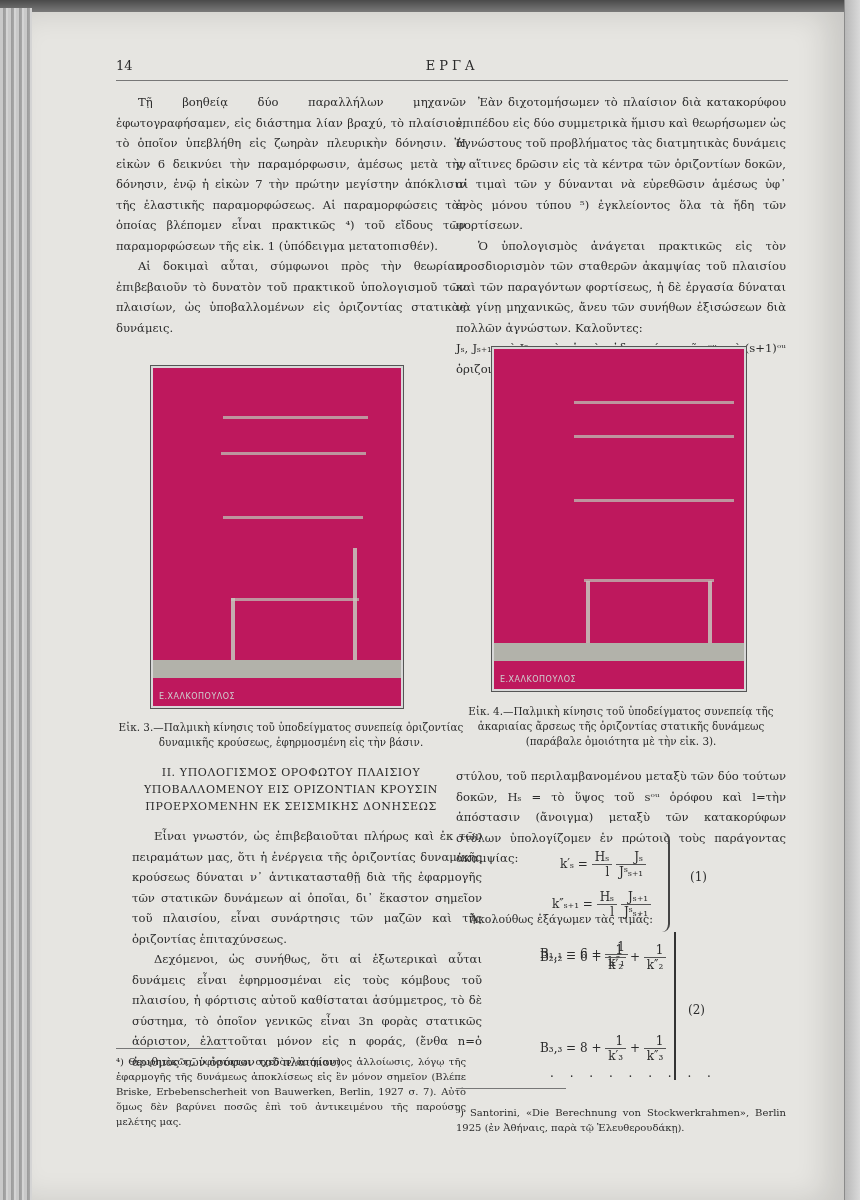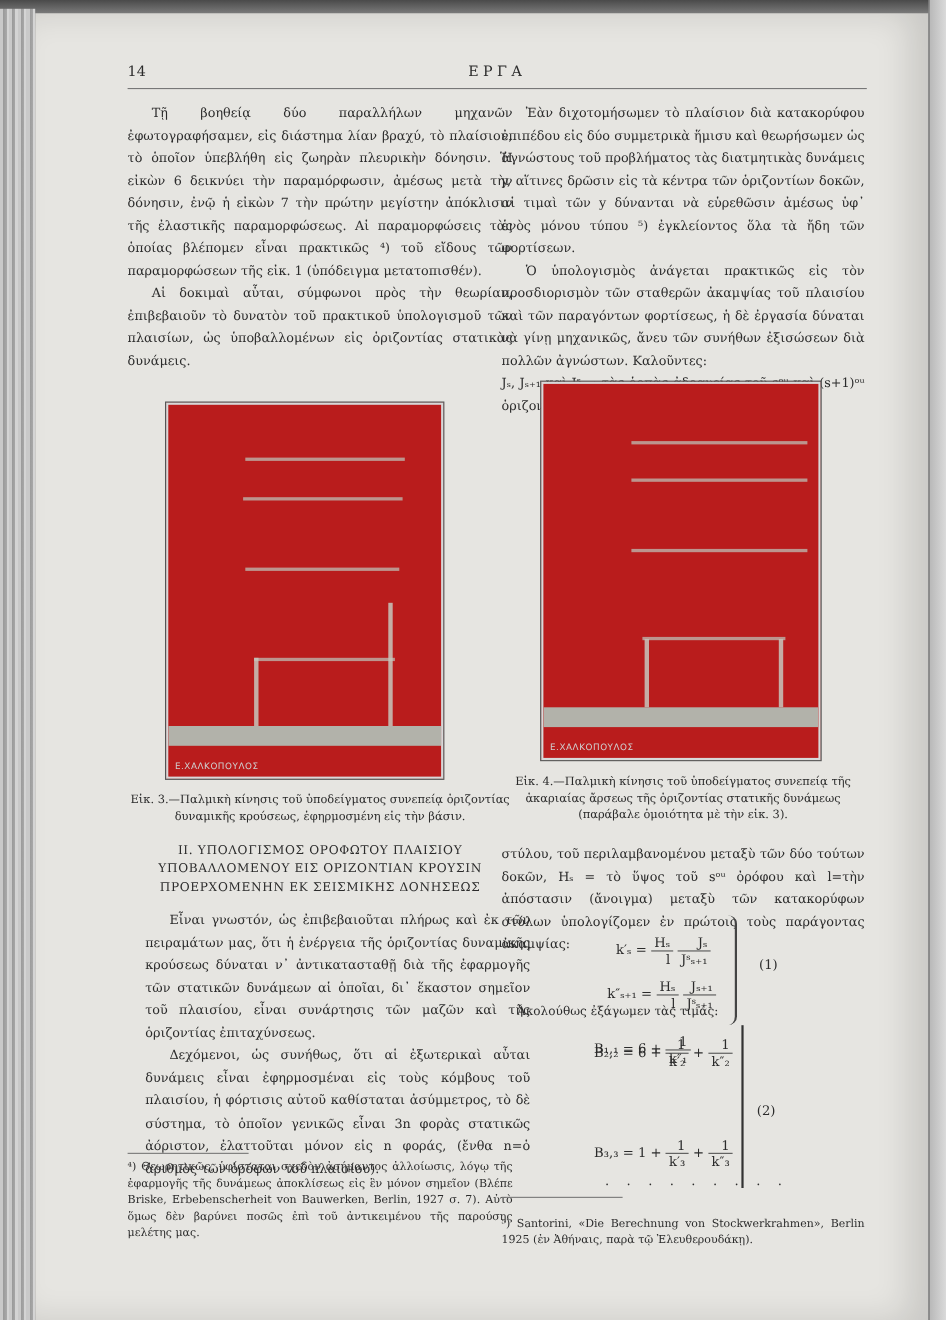--- a/index.html
+++ b/index.html
@@ -25,21 +25,21 @@
   .page-num { position: absolute; left: 0; top: 0; font-size: 13px; }
   .journal-title { position: absolute; left: 0; width: 100%; top: 0; text-align: center; font-size: 13px; letter-spacing: 4px; }
 
   .col { position: absolute; font-size: 11.6px; line-height: 20.5px; text-align: justify; }
   .col p { margin: 0; }
   .indent { text-indent: 22px; }
   .col-left-top { left: 116px; top: 92px; width: 350px; }
   .col-right-top { left: 456px; top: 92px; width: 330px; }
 
   .photo {
-    position: absolute; background: #b91c1c; border: 2px solid #d8d8d8; outline: 1px solid #555;
+    position: absolute; background: #be185d; border: 2px solid #d8d8d8; outline: 1px solid #555;
     overflow: hidden;
   }
   .photo-3 { left: 151px; top: 366px; width: 248px; height: 338px; }
   .photo-4 { left: 492px; top: 347px; width: 250px; height: 340px; }
   .photo .beam { position: absolute; height: 3px; background: #bdbdb4; opacity: 0.75; }
   .photo .col-line { position: absolute; width: 4px; background: #c7c7bd; opacity: 0.85; }
   .photo .floor { position: absolute; left: 0; right: 0; height: 18px; background: #b2b2aa; }
   .photo .photographer { position: absolute; left: 6px; bottom: 5px; font-family: "DejaVu Sans", sans-serif; font-size: 8px; color: #cfcfcf; letter-spacing: 0.5px; }
 
   .caption { position: absolute; font-size: 10.4px; line-height: 15px; text-align: center; }
@@ -144,21 +144,21 @@
   <span>B₁,₁ = 6 +</span>
   <span class="frac"><span class="num">1</span><span class="den">k″₁</span></span>
 </div>
 <div class="eq" style="left:540px; top:943px;">
   <span>B₂,₂ = 6 +</span>
   <span class="frac"><span class="num">1</span><span class="den">k′₂</span></span>
   +
   <span class="frac"><span class="num">1</span><span class="den">k″₂</span></span>
 </div>
 <div class="eq" style="left:540px; top:1034px;">
-  <span>B₃,₃ = 1 +</span>
+  <span>B₃,₃ = 8 +</span>
   <span class="frac"><span class="num">1</span><span class="den">k′₃</span></span>
   +
   <span class="frac"><span class="num">1</span><span class="den">k″₃</span></span>
 </div>
 <div class="dots" style="left:550px; top:1066px;">. . . . . . . . .</div>
 <div style="position:absolute; left:674px; top:932px; width:2px; height:148px; background:#333;"></div>
 <div class="eq-label" style="left:688px; top:1003px;">(2)</div>
 
 <div class="footnote-rule fn-rule-left"></div>
 <div class="footnote footnote-left">⁴) Θεωρητικῶς, ὑφίσταται σχεδὸν ἀσήμαντος ἀλλοίωσις, λόγῳ τῆς ἐφαρμογῆς τῆς δυνάμεως ἀποκλίσεως εἰς ἓν μόνον σημεῖον (Βλέπε Briske, Erbebenscherheit von Bauwerken, Berlin, 1927 σ. 7). Αὐτὸ ὅμως δὲν βαρύνει ποσῶς ἐπὶ τοῦ ἀντικειμένου τῆς παρούσης μελέτης μας.</div>

